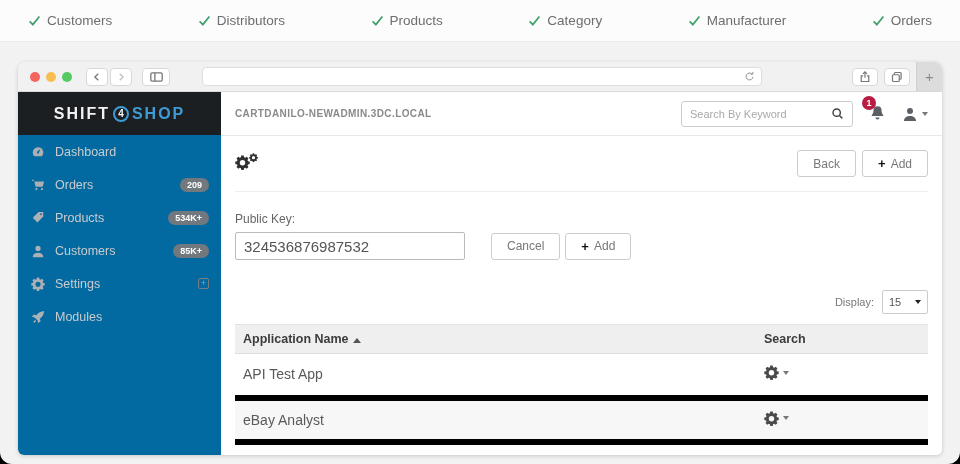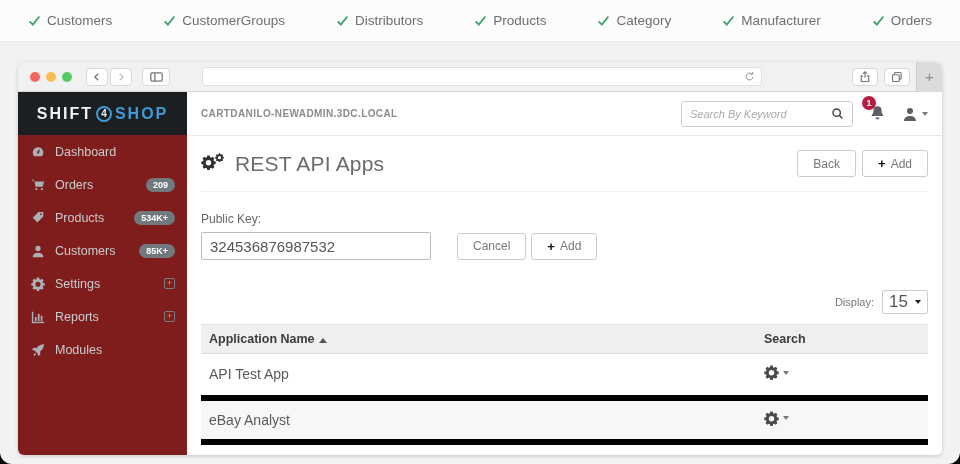--- a/index.html
+++ b/index.html
@@ -33,21 +33,21 @@
   .chrome-right { position:absolute; right:0; top:0; height:100%; display:flex; align-items:center; gap:6px; }
   .chrome-right .chrome-btn { width:26px; }
   .newtab { width:26px; height:100%; background:#dcdcdc; border-left:1px solid #cfcfcf;
             border-radius:0 8px 0 0; display:flex; align-items:center; justify-content:center;
             color:#8b8b8b; font-size:15px; }
 
   
   .app { display:flex; height:363px; border-radius:0 0 6px 6px; overflow:hidden; }
 
   
-  .sidebar { width:169px; background:#7f1d1d; flex-shrink:0; display:flex; flex-direction:column; }
+  .sidebar { width:203px; background:#0369a1; flex-shrink:0; display:flex; flex-direction:column; }
   .logo { height:43px; background:#1c1f21; display:flex; align-items:center; justify-content:center; gap:1px;
           font-weight:bold; font-size:16px; letter-spacing:2px; }
   .logo .w { color:#f2f2f2; }
   .logo .b { color:#3e9bd6; }
   .logo .four { width:16px; height:16px; border:2px solid #3e9bd6; border-radius:50%;
                 color:#f2f2f2; font-size:10px; letter-spacing:0; display:flex; align-items:center;
                 justify-content:center; margin:0 2px; }
   .s-item { height:33px; display:flex; align-items:center; padding:0 12px; color:#c9cccd;
             font-size:12.5px; cursor:pointer; }
   .s-item .ic { width:15px; height:15px; margin-right:10px; display:flex; align-items:center; justify-content:center; }
@@ -60,21 +60,21 @@
 
   
   .main { flex:1; background:#fff; display:flex; flex-direction:column; min-width:0; }
   .admin-header { height:44px; border-bottom:1px solid #e8e8e8; display:flex; align-items:center;
                   padding:0 14px; flex-shrink:0; }
   .domain { font-size:10px; font-weight:bold; color:#8a8a8a; letter-spacing:.4px; }
   .hdr-right { margin-left:auto; display:flex; align-items:center; gap:16px; }
   .searchbox { width:172px; height:26px; border:1px solid #ccc; border-radius:3px;
                display:flex; align-items:center; padding:0 8px; }
   .searchbox input { border:none; outline:none; flex:1; font-size:11px; color:#555; min-width:0;
-                     font-family:inherit;font-style:italic; }
+                     font-family:inherit; }
   .searchbox input::placeholder { color:#a9a9a9; }
   .searchbox svg { width:13px; height:13px; stroke:#444; stroke-width:1.8; fill:none; }
   .bell-wrap { position:relative; }
   .bell-wrap svg { width:17px; height:17px; fill:#5c6066; }
   .n-badge { position:absolute; top:-7px; left:-7px; width:14px; height:14px; border-radius:50%;
              background:#b81d41; color:#fff; font-size:9px; font-weight:bold;
              display:flex; align-items:center; justify-content:center; }
   .user-wrap { display:flex; align-items:center; gap:4px; }
   .user-wrap svg { width:16px; height:16px; fill:#5c6066; }
   .caret { width:0; height:0; border-left:3.5px solid transparent; border-right:3.5px solid transparent;
@@ -99,21 +99,21 @@
   .pk-label { font-size:12px; color:#666; margin-bottom:6px; }
   .pk-row { display:flex; align-items:center; margin-bottom:30px; }
   .pk-input { width:230px; height:28px; border:1px solid #bbb; border-radius:2px; padding:0 8px;
               font-size:15px; color:#555; font-family:inherit; margin-right:26px; }
   .pk-row .btn + .btn { margin-left:5px; }
 
   .display-row { display:flex; justify-content:flex-end; align-items:center; gap:8px; margin-bottom:10px; }
   .display-label { font-size:11px; color:#777; }
   .display-select { width:46px; height:24px; border:1px solid #ccc; border-radius:2px;
                     display:flex; align-items:center; justify-content:space-between; padding:0 6px;
-                    font-size:17px; color:#555; cursor:pointer; }
+                    font-size:11px; color:#555; cursor:pointer; }
   .display-select .caret { border-top-color:#222; }
 
   table.apps { width:100%; border-collapse:collapse; }
   .apps th { background:#efefef; border-top:1px solid #e2e2e2; border-bottom:1px solid #ddd;
              font-size:12.5px; color:#3c3c3c; text-align:left; height:29px; padding:0 8px;
              font-weight:bold; }
   .apps th.action-col, .apps td.action-col { width:172px; }
   .sort-up { display:inline-block; width:0; height:0; border-left:4px solid transparent;
              border-right:4px solid transparent; border-bottom:5px solid #555; margin-left:4px; }
   .apps td { height:44px; font-size:14px; color:#5a5a5a; padding:0 8px; border-bottom:6px solid #000000; }
@@ -125,26 +125,20 @@
 <body>
 
 <div class="frame">
 
   <div class="topbar">
     <span class="t-item">
       <svg viewBox="0 0 16 16">
           <polyline points="2,9 6,13 14,3"></polyline>
         </svg>
       <span>Customers</span>
-    </span>
-    <span class="t-item">
-      <svg viewBox="0 0 16 16">
-          <polyline points="2,9 6,13 14,3"></polyline>
-        </svg>
-      <span>CustomerGroups</span>
     </span>
     <span class="t-item">
       <svg viewBox="0 0 16 16">
           <polyline points="2,9 6,13 14,3"></polyline>
         </svg>
       <span>Distributors</span>
     </span>
     <span class="t-item">
       <svg viewBox="0 0 16 16">
           <polyline points="2,9 6,13 14,3"></polyline>
@@ -269,33 +263,20 @@
               <svg viewBox="0 0 16 16" fill-rule="evenodd">
                   <path d="M9.3 16H6.7l-.4-1.9a6 6 0 01-1.2-.5l-1.6 1.1-1.9-1.9 1.1-1.6a6 6 0 01-.5-1.2L.3 9.6V7l1.9-.4a6 6 0 01.5-1.2L1.6 3.8l1.9-1.9 1.6 1.1a6 6 0 011.2-.5L6.7.6h2.6l.4 1.9a6 6 0 011.2.5l1.6-1.1 1.9 1.9-1.1 1.6a6 6 0 01.5 1.2l1.9.4v2.6l-1.9.4a6 6 0 01-.5 1.2l1.1 1.6-1.9 1.9-1.6-1.1a6 6 0 01-1.2.5zM8 5.4a2.9 2.9 0 100 5.8 2.9 2.9 0 000-5.8z"></path>
                 </svg>
             </span>
             <span>Settings</span>
             <span class="s-expand"></span>
           </div>
           <div class="s-item">
             <span class="ic">
               <svg viewBox="0 0 16 16">
-                  <rect x="1" y="2" width="1.6" height="13"></rect>
-                  <rect x="1" y="13.4" width="14" height="1.6"></rect>
-                  <rect x="4.5" y="8" width="2" height="4.5"></rect>
-                  <rect x="7.8" y="4.5" width="2" height="8"></rect>
-                  <rect x="11.1" y="6.5" width="2" height="6"></rect>
-                </svg>
-            </span>
-            <span>Reports</span>
-            <span class="s-expand"></span>
-          </div>
-          <div class="s-item">
-            <span class="ic">
-              <svg viewBox="0 0 16 16">
                   <path d="M15 1c-3.6.2-6.8 2-8.9 4.9L3.5 5 .9 7.6l3.1.9 3.5 3.5.9 3.1 2.6-2.6-.9-2.6C13 7.8 14.8 4.6 15 1zM4.6 11.4l-2.3 2.3 1.2.1.1 1.2 2.3-2.3z"></path>
                 </svg>
             </span>
             <span>Modules</span>
           </div>
         </nav>
       </aside>
 
       <div class="main">
         <div class="admin-header">
@@ -326,21 +307,20 @@
         <div class="content">
           <div class="page-head">
             <span class="cogs">
               <svg class="c1" viewBox="0 0 16 16" fill-rule="evenodd">
                   <path d="M9.3 16H6.7l-.4-1.9a6 6 0 01-1.2-.5l-1.6 1.1-1.9-1.9 1.1-1.6a6 6 0 01-.5-1.2L.3 9.6V7l1.9-.4a6 6 0 01.5-1.2L1.6 3.8l1.9-1.9 1.6 1.1a6 6 0 011.2-.5L6.7.6h2.6l.4 1.9a6 6 0 011.2.5l1.6-1.1 1.9 1.9-1.1 1.6a6 6 0 01.5 1.2l1.9.4v2.6l-1.9.4a6 6 0 01-.5 1.2l1.1 1.6-1.9 1.9-1.6-1.1a6 6 0 01-1.2.5zM8 5.4a2.9 2.9 0 100 5.8 2.9 2.9 0 000-5.8z"></path>
                 </svg>
               <svg class="c2" viewBox="0 0 16 16" fill-rule="evenodd">
                   <path d="M9.3 16H6.7l-.4-1.9a6 6 0 01-1.2-.5l-1.6 1.1-1.9-1.9 1.1-1.6a6 6 0 01-.5-1.2L.3 9.6V7l1.9-.4a6 6 0 01.5-1.2L1.6 3.8l1.9-1.9 1.6 1.1a6 6 0 011.2-.5L6.7.6h2.6l.4 1.9a6 6 0 011.2.5l1.6-1.1 1.9 1.9-1.1 1.6a6 6 0 01.5 1.2l1.9.4v2.6l-1.9.4a6 6 0 01-.5 1.2l1.1 1.6-1.9 1.9-1.6-1.1a6 6 0 01-1.2.5zM8 5.4a2.9 2.9 0 100 5.8 2.9 2.9 0 000-5.8z"></path>
                 </svg>
             </span>
-            <span class="page-title">REST API Apps</span>
             <div class="head-btns">
               <button class="btn">
                 <span>Back</span>
               </button>
               <button class="btn">
                 <span class="plus"></span>
                 <span>Add</span>
               </button>
             </div>
           </div>

